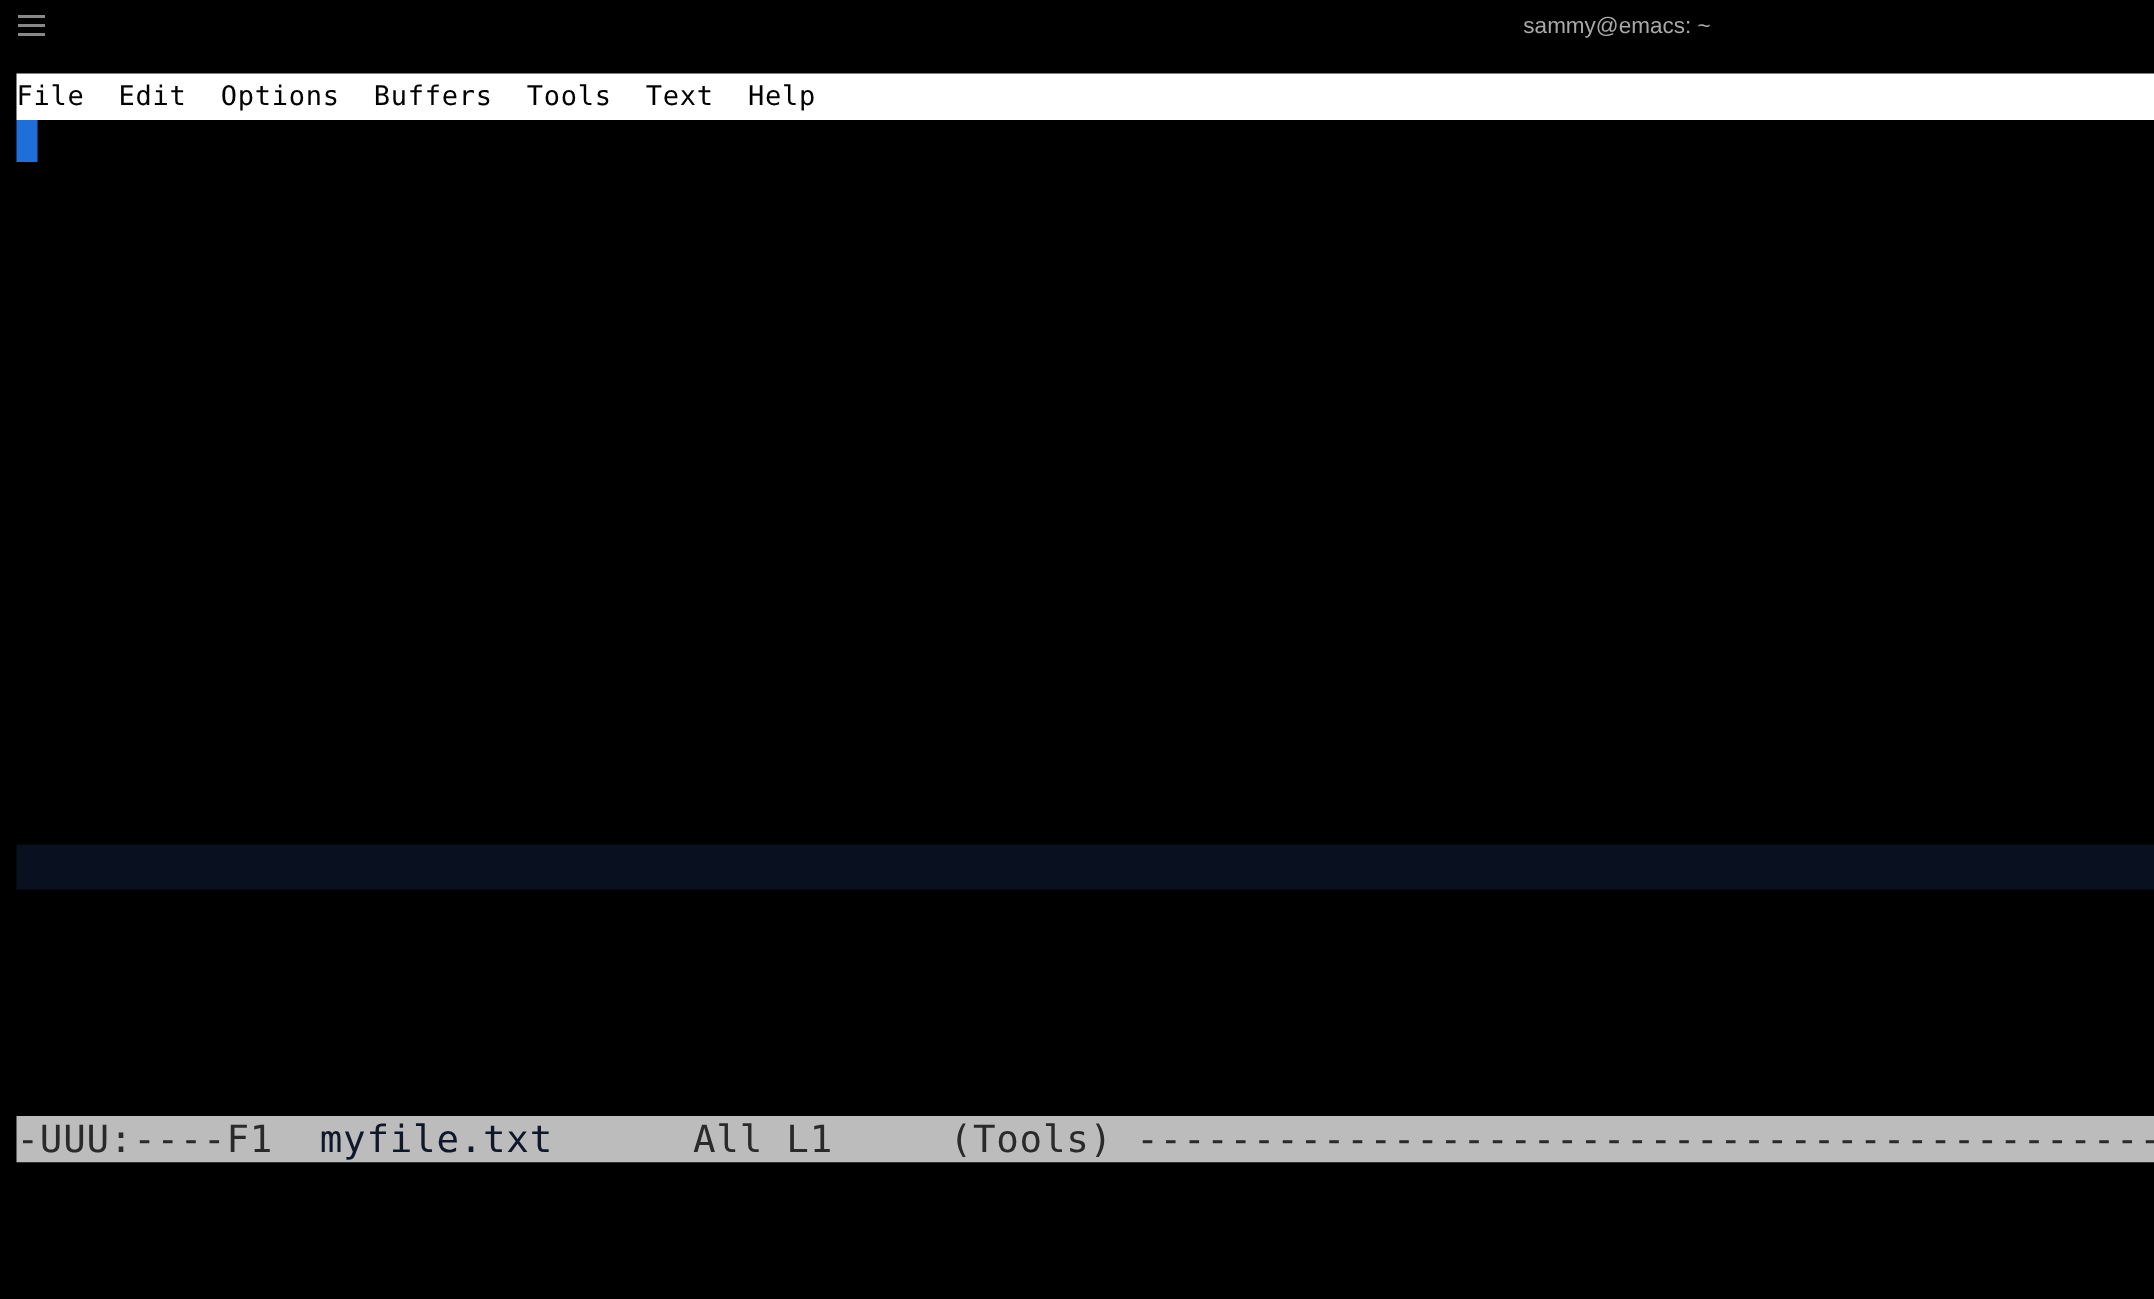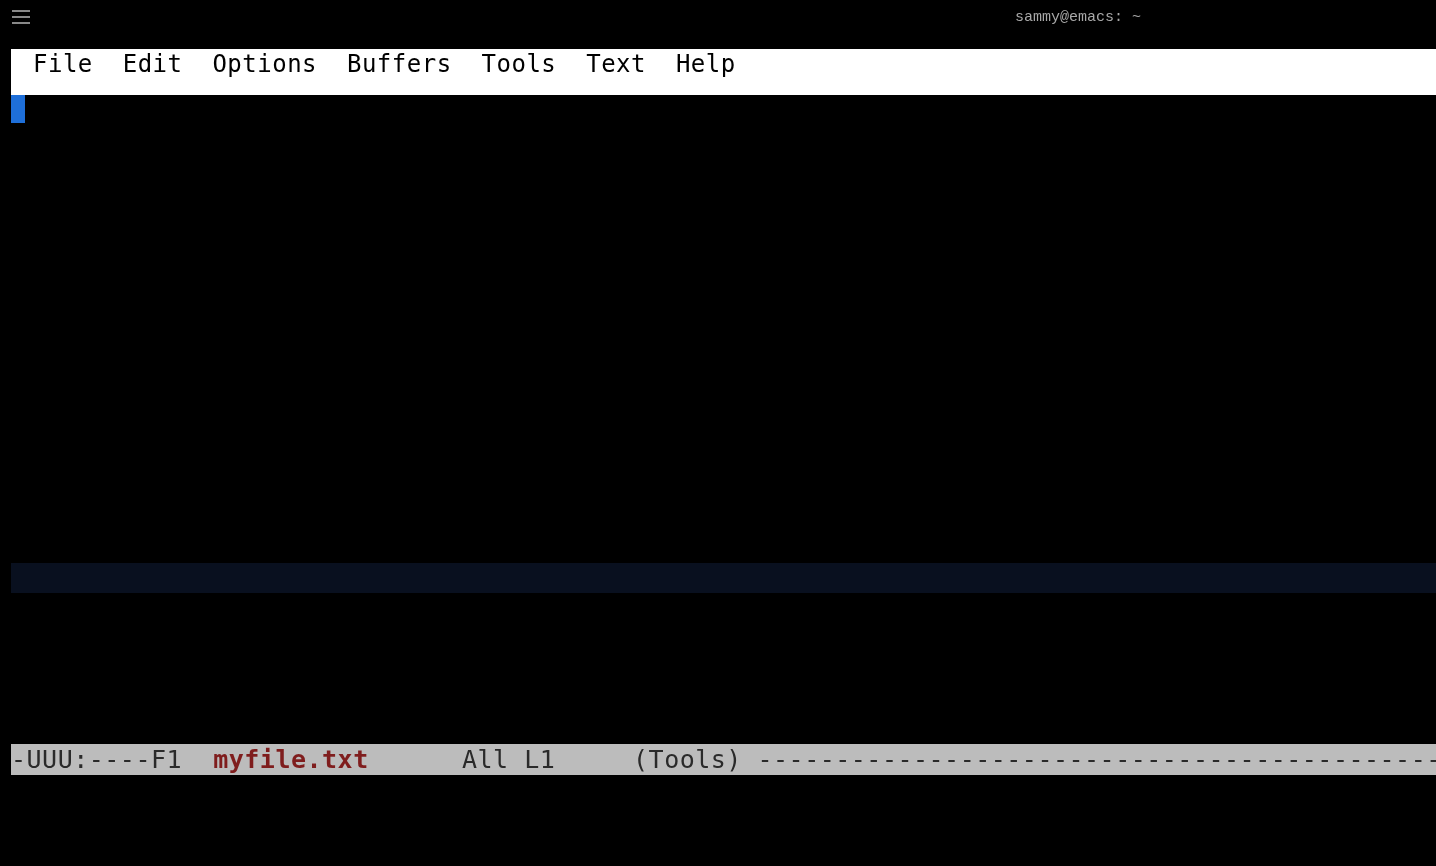--- a/index.html
+++ b/index.html
@@ -39,40 +39,39 @@
       width: 100%;
       background: #888888;
     }
     .window-title {
       position: absolute;
       left: 50%;
       transform: translateX(-50%);
       top: 9px;
       color: #a8a8a8;
       font-size: 15px;
-      font-family: Liberation Mono, monospace;
+      font-family: Liberation Sans, sans-serif;
       margin-left: 360px;
     }
     .emacs-area {
       position: absolute;
       left: 11px;
       top: 49px;
       right: 0;
       bottom: 0;
     }
     .menu-bar {
       background: #ffffff;
       color: #000000;
-      font-size: 24px;
+      font-size: 18px;
       line-height: 31px;
-      height: 46px;
+      height: 31px;
       white-space: pre;
       letter-spacing: 0.5px;
       font-weight: 500;
-      padding-left: 22px;
     }
     .menu-item {
       display: inline;
       cursor: pointer;
     }
     .edit-area {
       position: relative;
       background: #000000;
       height: 514px;
     }
@@ -100,22 +99,22 @@
       height: 31px;
       background: #bcbcbc;
       color: #2a2a2a;
       font-size: 25px;
       line-height: 31px;
       white-space: pre;
       overflow: hidden;
       letter-spacing: 0.5px;
     }
     .mode-buffer-name {
-      color: #7f1d1d;
-      font-weight: bold;
+      color: #0f172a;
+      font-weight: normal;
     }
     .minibuffer {
       position: absolute;
       left: 0;
       right: 0;
       top: 726px;
       height: 90px;
       background: #000000;
     }
   </style>

